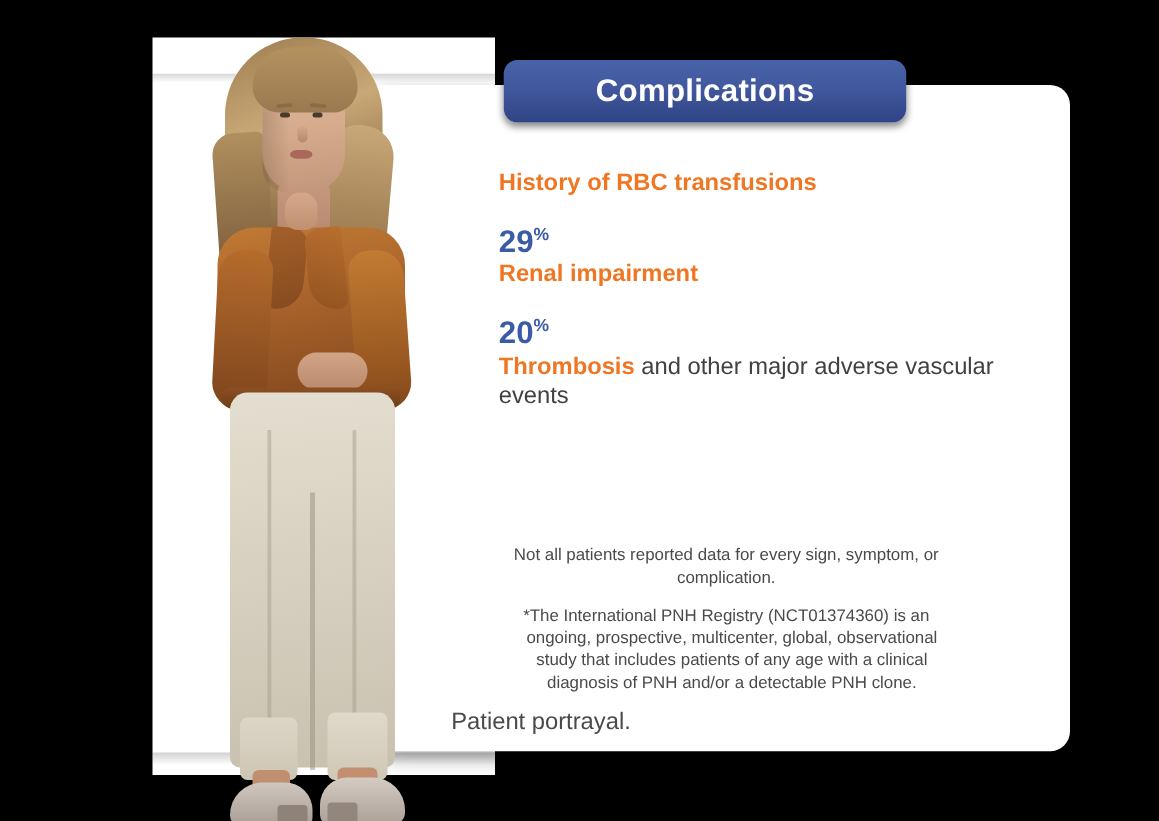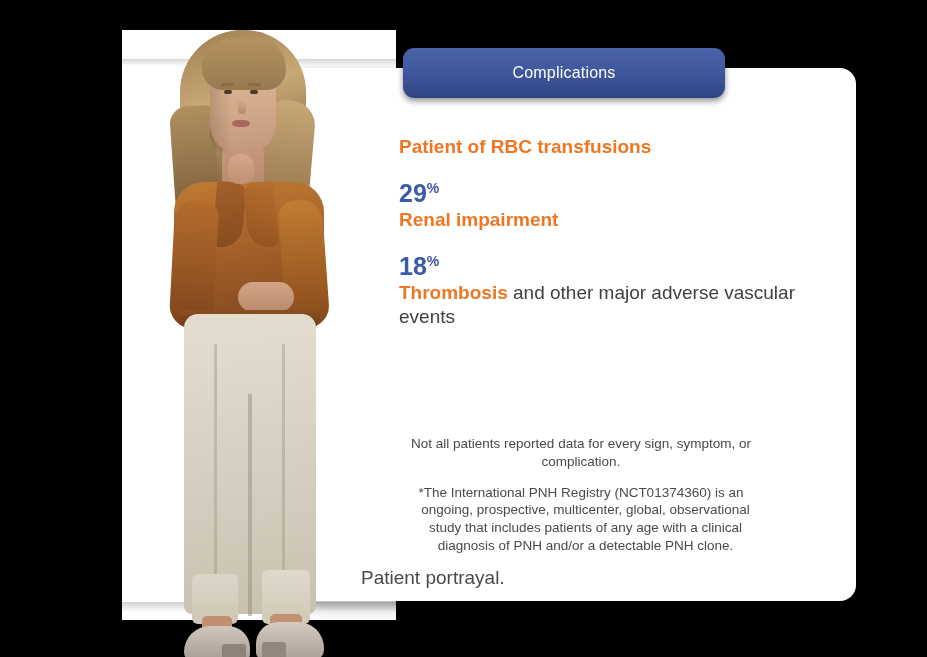--- a/index.html
+++ b/index.html
@@ -54,22 +54,22 @@
     position:absolute;
     left:403px; top:48px;
     width:322px; height:50px;
     border-radius:11px;
     background:linear-gradient(to bottom, #4963a8 0%, #41589e 45%, #2f4484 100%);
     box-shadow:0 3px 6px rgba(0,0,0,0.45);
     display:flex; align-items:center; justify-content:center;
   }
   .banner-title {
     color:#ffffff;
-    font-size:16px;
-    font-weight:normal;
+    font-size:25px;
+    font-weight:bold;
     letter-spacing:0.2px;
   }
 
   
   .stats {
     position:absolute;
     left:399px; top:133px;
     width:400px;
   }
   .stat { margin-bottom:21px; }
@@ -325,30 +325,30 @@
     <div class="fg heel-r"></div>
   </div>
 
   <div class="banner">
     <span class="banner-title">Complications</span>
   </div>
 
   <div class="stats">
 
     <div class="stat">
-      <span class="stat-label orange">Patient of RBC transfusions</span>
+      <span class="stat-label orange">History of RBC transfusions</span>
     </div>
 
     <div class="stat">
       <span class="stat-number"><span>29</span><span class="pct">%</span></span>
       <span class="stat-label orange">Renal impairment</span>
     </div>
 
     <div class="stat">
-      <span class="stat-number"><span>18</span><span class="pct">%</span></span>
+      <span class="stat-number"><span>20</span><span class="pct">%</span></span>
       <span class="stat-label"><span class="hl">Thrombosis</span><span class="rest"> and other major adverse vascular events</span></span>
     </div>
 
   </div>
 
   <div class="footnotes">
     <div class="fn">Not all patients reported data for every sign, symptom, or complication.</div>
     <div class="fn hanging">*The International PNH Registry (NCT01374360) is an ongoing, prospective, multicenter, global, observational study that includes patients of any age with a clinical diagnosis of PNH and/or a detectable PNH clone.</div>
   </div>
   <div class="fn-portrayal">Patient portrayal.</div>

